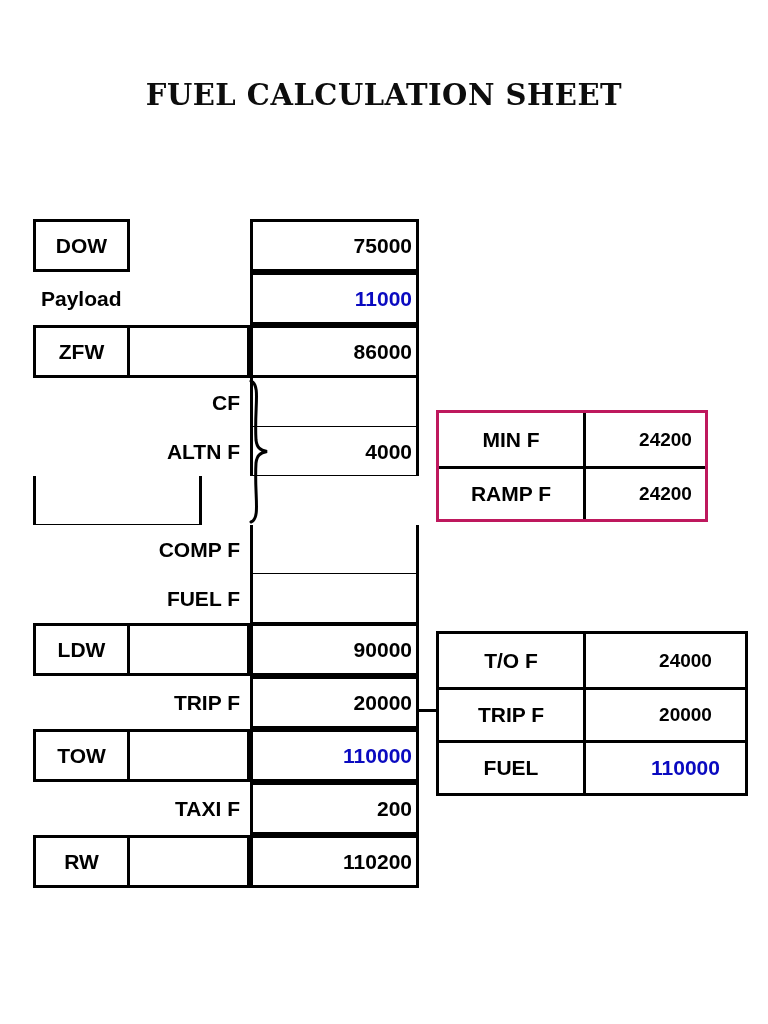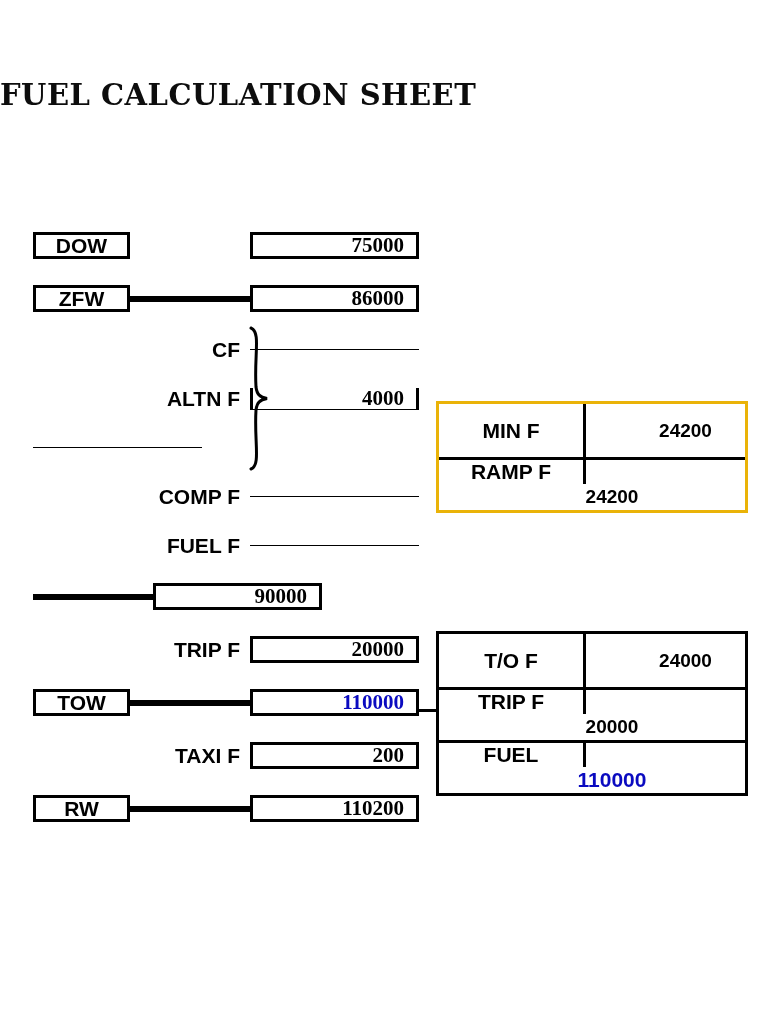--- a/index.html
+++ b/index.html
@@ -15,37 +15,37 @@
     font-family: "Liberation Sans", sans-serif;
     color: #000000;
     overflow: hidden;
   }
 
   #sheet-title {
     position: absolute;
     left: 0;
     top: 78px;
     width: 768px;
+    text-align: center;
     font-family: "DejaVu Serif", serif;
     font-weight: bold;
     font-size: 29px;
     letter-spacing: 0.5px;
     color: #0d0d0d;
   }
 
   
   .tbl {
     position: absolute;
     box-sizing: border-box;
   }
   .row {
     position: relative;
     box-sizing: border-box;
     display: flex;
-    align-items: center;
   }
   .cell {
     box-sizing: border-box;
     display: flex;
     align-items: center;
     font-weight: bold;
     font-size: 21px;
     line-height: 1;
   }
   .lbl-box {
@@ -61,22 +61,21 @@
     padding-left: 8px;
   }
   .mid-box {
     border-top: 3px solid #000;
     border-bottom: 3px solid #000;
     border-right: 3px solid #000;
   }
   .mid-open { }
   .val {
     justify-content: flex-end;
-    padding-right: 12px;
-    font-family: Liberation Serif, serif;
+    padding-right: 4px;
   }
   .val-thick {
     border: 3px solid #000;
     border-top-width: 3px;
   }
   .val-thin {
     border-left: 3px solid #000;
     border-right: 3px solid #000;
     border-bottom: 1px solid #000;
   }
@@ -104,33 +103,33 @@
     left: 212px;
     top: 0px;
     width: 26px;
     height: 147px;
     pointer-events: none;
   }
 
   
   #min-table {
     left: 436px;
-    top: 401px;
-    width: 312px;
-    border: 3px solid #eab308;
+    top: 410px;
+    width: 272px;
+    border: 3px solid #be185d;
   }
   #tof-table {
     left: 436px;
     top: 631px;
     width: 312px;
     border: 3px solid #000;
     text-align: right;
   }
   .rrow { height: 53px; display: flex; box-sizing: border-box; }
-  .rrow + .rrow { border-top: 3px solid #000; flex-direction: column; }
+  .rrow + .rrow { border-top: 3px solid #000; }
   .r-lbl {
     width: 147px;
     border-right: 3px solid #000;
     box-sizing: border-box;
     display: flex; align-items: center; justify-content: center;
     font-weight: bold; font-size: 21px;
   }
   .r-val {
     flex: 1;
     box-sizing: border-box;
@@ -155,20 +154,24 @@
 <div id="sheet-title">FUEL CALCULATION SHEET</div>
 
 <div class="tbl" id="left-table">
 
   <div class="row lrow">
     <div class="cell lbl-box c-lbl">DOW</div>
     <div class="cell mid-open c-mid"></div>
     <div class="cell val val-thick c-val">75000</div>
   </div>
 
+  <div class="row lrow">
+    <div class="cell lbl-left c-lblwide">Payload</div>
+    <div class="cell val val-thick c-val blue">11000</div>
+  </div>
 
   <div class="row lrow">
     <div class="cell lbl-box c-lbl">ZFW</div>
     <div class="cell mid-box c-mid"></div>
     <div class="cell val val-thick c-val">86000</div>
   </div>
 
   <div id="fuel-block">
 
     <div class="row lrow-fuel">
@@ -195,20 +198,21 @@
       <div class="cell val val-thin c-val"></div>
     </div>
 
     <svg id="brace" viewBox="0 0 26 147" preserveAspectRatio="none">
       <path d="M 6 3 C 16 7, 9 30, 11 62 C 12 70, 15 72, 22 73.5
                C 15 75, 12 77, 11 85 C 9 117, 16 140, 6 144" fill="none" stroke="#000" stroke-width="3" stroke-linecap="round"></path>
     </svg>
   </div>
 
   <div class="row lrow">
+    <div class="cell lbl-box c-lbl">LDW</div>
     <div class="cell mid-box c-mid"></div>
     <div class="cell val val-thick c-val">90000</div>
   </div>
 
   <div class="row lrow">
     <div class="cell lbl-open c-lblwide">TRIP F</div>
     <div class="cell val val-thick c-val">20000</div>
   </div>
 
   <div class="row lrow">

